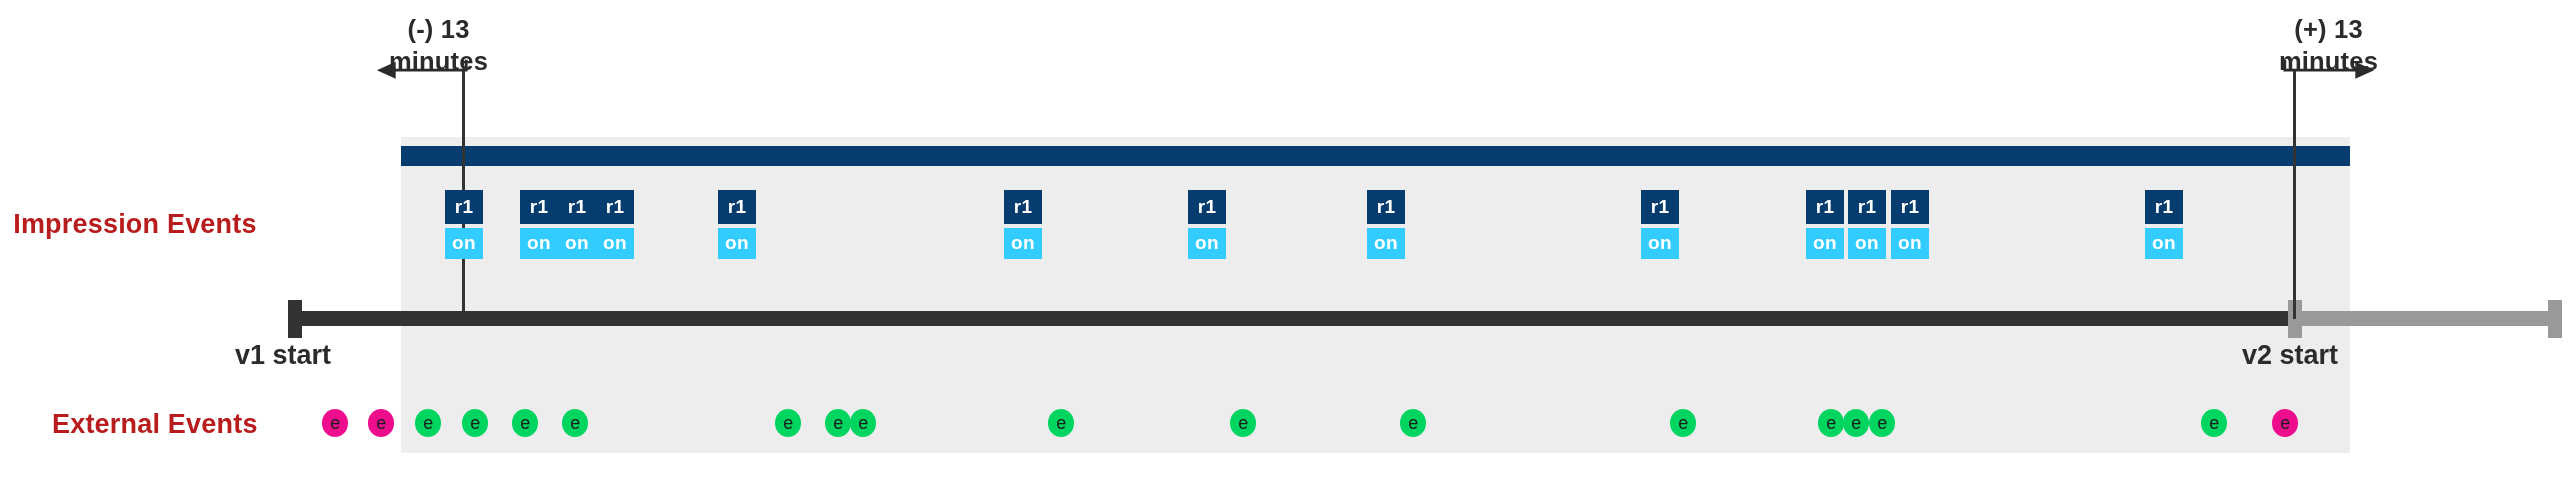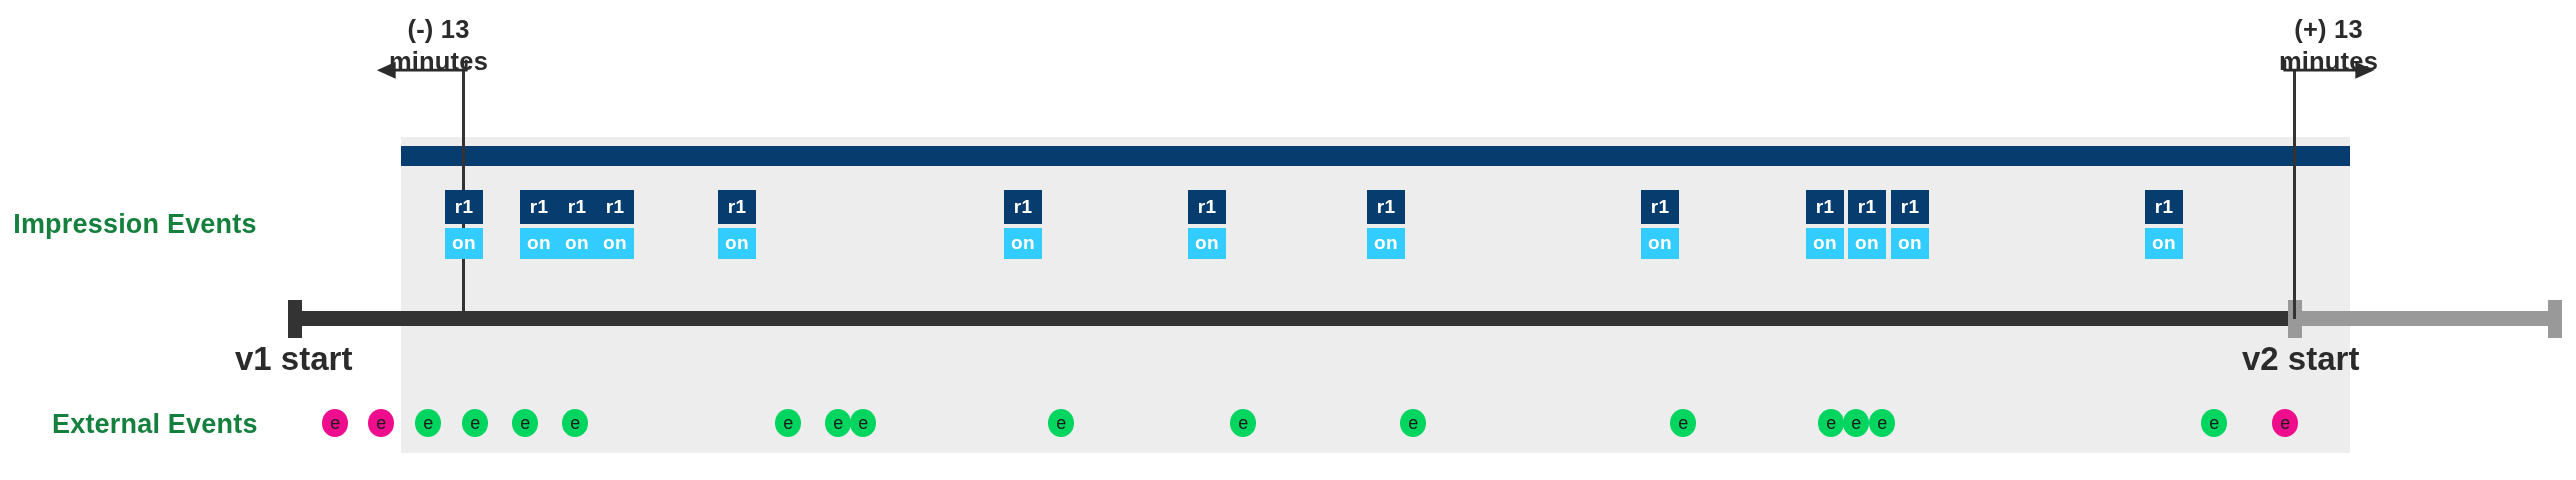--- a/index.html
+++ b/index.html
@@ -104,34 +104,34 @@
   .callout-right { left: 2225px; top: 13.2px; }
   .callout .cline { display: block; }
 
   .arrow-svg { position: absolute; }
   .arrow-left  { left: 375px;  top: 57px; }
   .arrow-right { left: 2282px; top: 57px; }
 
   
   .row-label {
     position: absolute;
-    color: #15803d;
+    color: #b91c1c;
     font-size: 27px;
     font-weight: 700;
     letter-spacing: 0.2px;
     white-space: nowrap;
   }
   .label-impression { left: 13.2px;  top: 209px; }
   .label-external   { left: 52px;  top: 409px; }
 
   
   .start-caption {
     position: absolute;
     color: #2b2b2b;
-    font-size: 33px;
+    font-size: 27px;
     font-weight: 700;
     white-space: nowrap;
   }
   .caption-v1 { left: 235px;  top: 340px; }
   .caption-v2 { left: 2242px; top: 340px; }
 
   
   .badge-pair {
     position: absolute;
     width: 38px;

